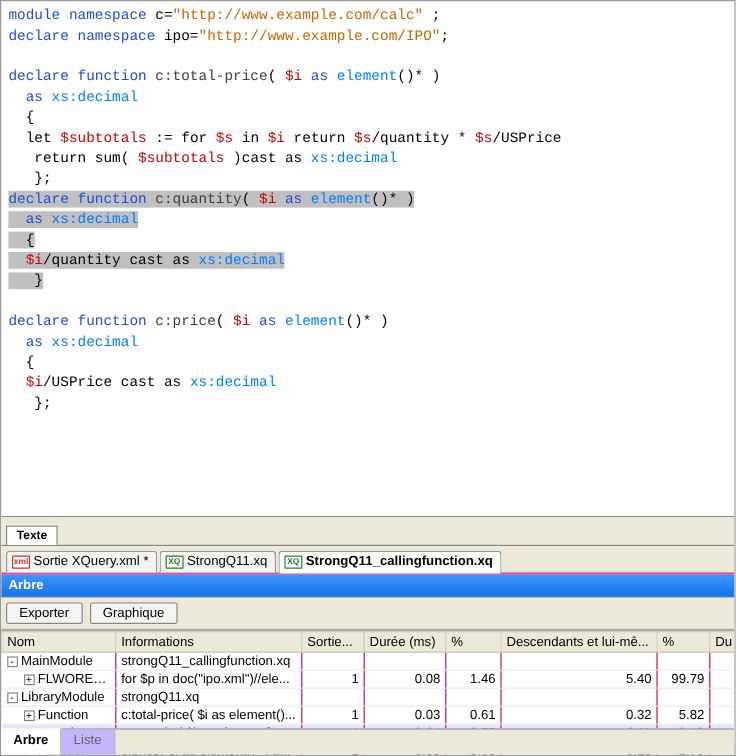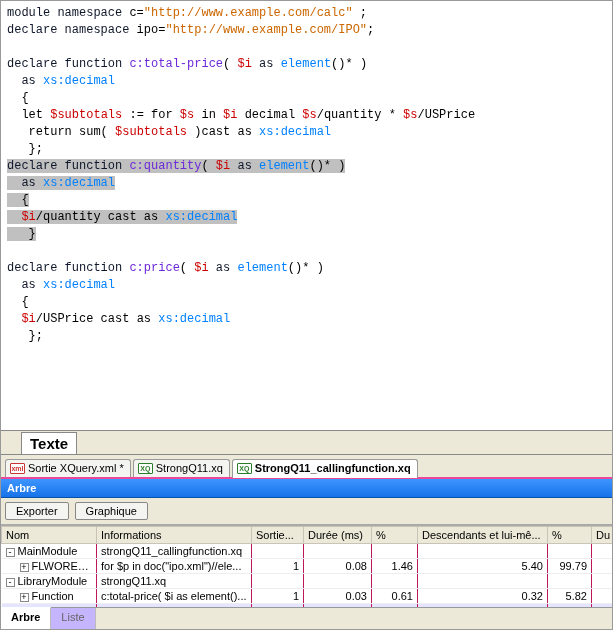--- a/index.html
+++ b/index.html
@@ -16,44 +16,43 @@
   .code-area {
     padding: 4px 6px 2px 6px;
     font-family: "Courier New", monospace;
     font-size: 12px;
     line-height: 17px;
     white-space: pre;
     height: 430px;
     overflow: hidden;
     border-bottom: 1px solid #888;
   }
-  .kw { color: #0f172a; }
+  .kw { color: #1d4ed8; }
   .ns { color: #cc6600; }
-  .fn { color: #6d28d9; }
+  .fn { color: #404040; }
   .var { color: #cc0000; }
   .typ { color: #0080ff; }
   .plain { color: #000; }
   .hl { background: #c0c0c0; }
 
   .tab-strip {
     height: 24px;
     border-bottom: 1px solid #888;
     display: flex;
     align-items: flex-end;
     padding: 1px 4px 0 4px;
     background: #ece9d8;
   }
   .inner-tab {
     background: #fff;
     border: 1px solid #888;
     border-bottom: none;
     padding: 2px 8px;
     font-weight: bold;
-    font-size: 15px;
-    margin-left: 16px;
+    font-size: 10px;
   }
 
   .file-tabs {
     display: flex;
     align-items: flex-end;
     background: #ece9d8;
     height: 24px;
     padding: 2px 4px 0 4px;
     gap: 2px;
     border-bottom: 2px solid #ec4899;
@@ -192,21 +191,21 @@
 </style>
 </head>
 <body>
 
 <div class="code-area"><span class="kw">module namespace</span><span class="plain"> c=</span><span class="ns">"http://www.example.com/calc"</span><span class="plain"> ;</span>
 <span class="kw">declare namespace</span><span class="plain"> ipo=</span><span class="ns">"http://www.example.com/IPO"</span><span class="plain">;</span>
 
 <span class="kw">declare function</span><span class="fn"> c:total-price</span><span class="plain">( </span><span class="var">$i</span><span class="kw"> as</span><span class="typ"> element</span><span class="plain">()* )</span>
 <span class="kw">  as</span><span class="typ"> xs:decimal</span>
 <span class="plain">  {</span>
-<span class="plain">  let </span><span class="var">$subtotals</span><span class="plain"> := for </span><span class="var">$s</span><span class="plain"> in </span><span class="var">$i</span><span class="plain"> decimal </span><span class="var">$s</span><span class="plain">/quantity * </span><span class="var">$s</span><span class="plain">/USPrice</span>
+<span class="plain">  let </span><span class="var">$subtotals</span><span class="plain"> := for </span><span class="var">$s</span><span class="plain"> in </span><span class="var">$i</span><span class="plain"> return </span><span class="var">$s</span><span class="plain">/quantity * </span><span class="var">$s</span><span class="plain">/USPrice</span>
 <span class="plain">   return sum( </span><span class="var">$subtotals</span><span class="plain"> )cast as</span><span class="typ"> xs:decimal</span>
 <span class="plain">   };</span>
 <span class="hl"><span class="kw">declare function</span><span class="fn"> c:quantity</span><span class="plain">( </span><span class="var">$i</span><span class="kw"> as</span><span class="typ"> element</span><span class="plain">()* )</span></span>
 <span class="hl"><span class="kw">  as</span><span class="typ"> xs:decimal</span></span>
 <span class="hl"><span class="plain">  {</span></span>
 <span class="hl"><span class="plain">  </span><span class="var">$i</span><span class="plain">/quantity cast as</span><span class="typ"> xs:decimal</span></span>
 <span class="hl"><span class="plain">   }</span></span>
 
 <span class="kw">declare function</span><span class="fn"> c:price</span><span class="plain">( </span><span class="var">$i</span><span class="kw"> as</span><span class="typ"> element</span><span class="plain">()* )</span>
 <span class="kw">  as</span><span class="typ"> xs:decimal</span>

